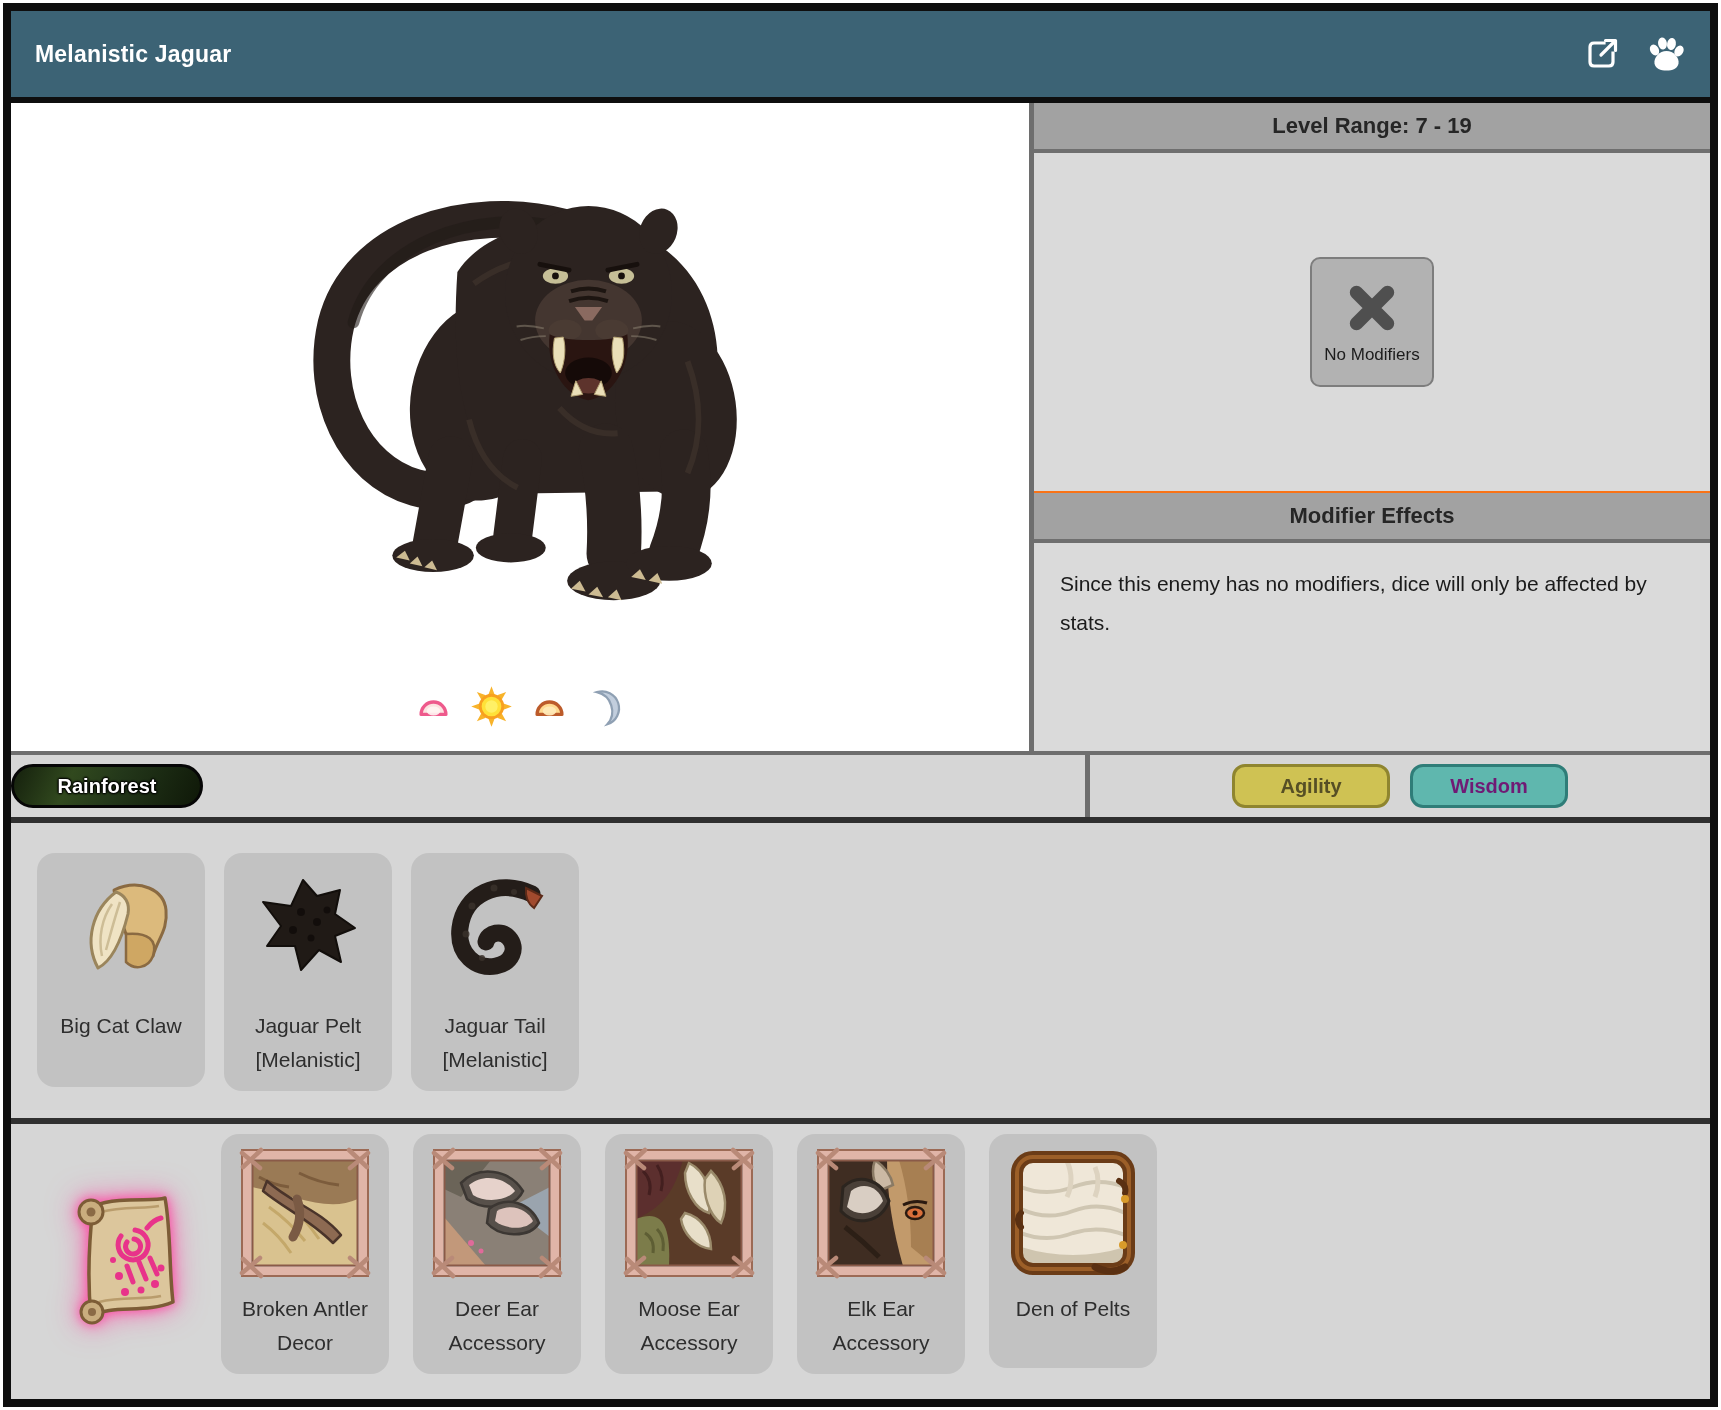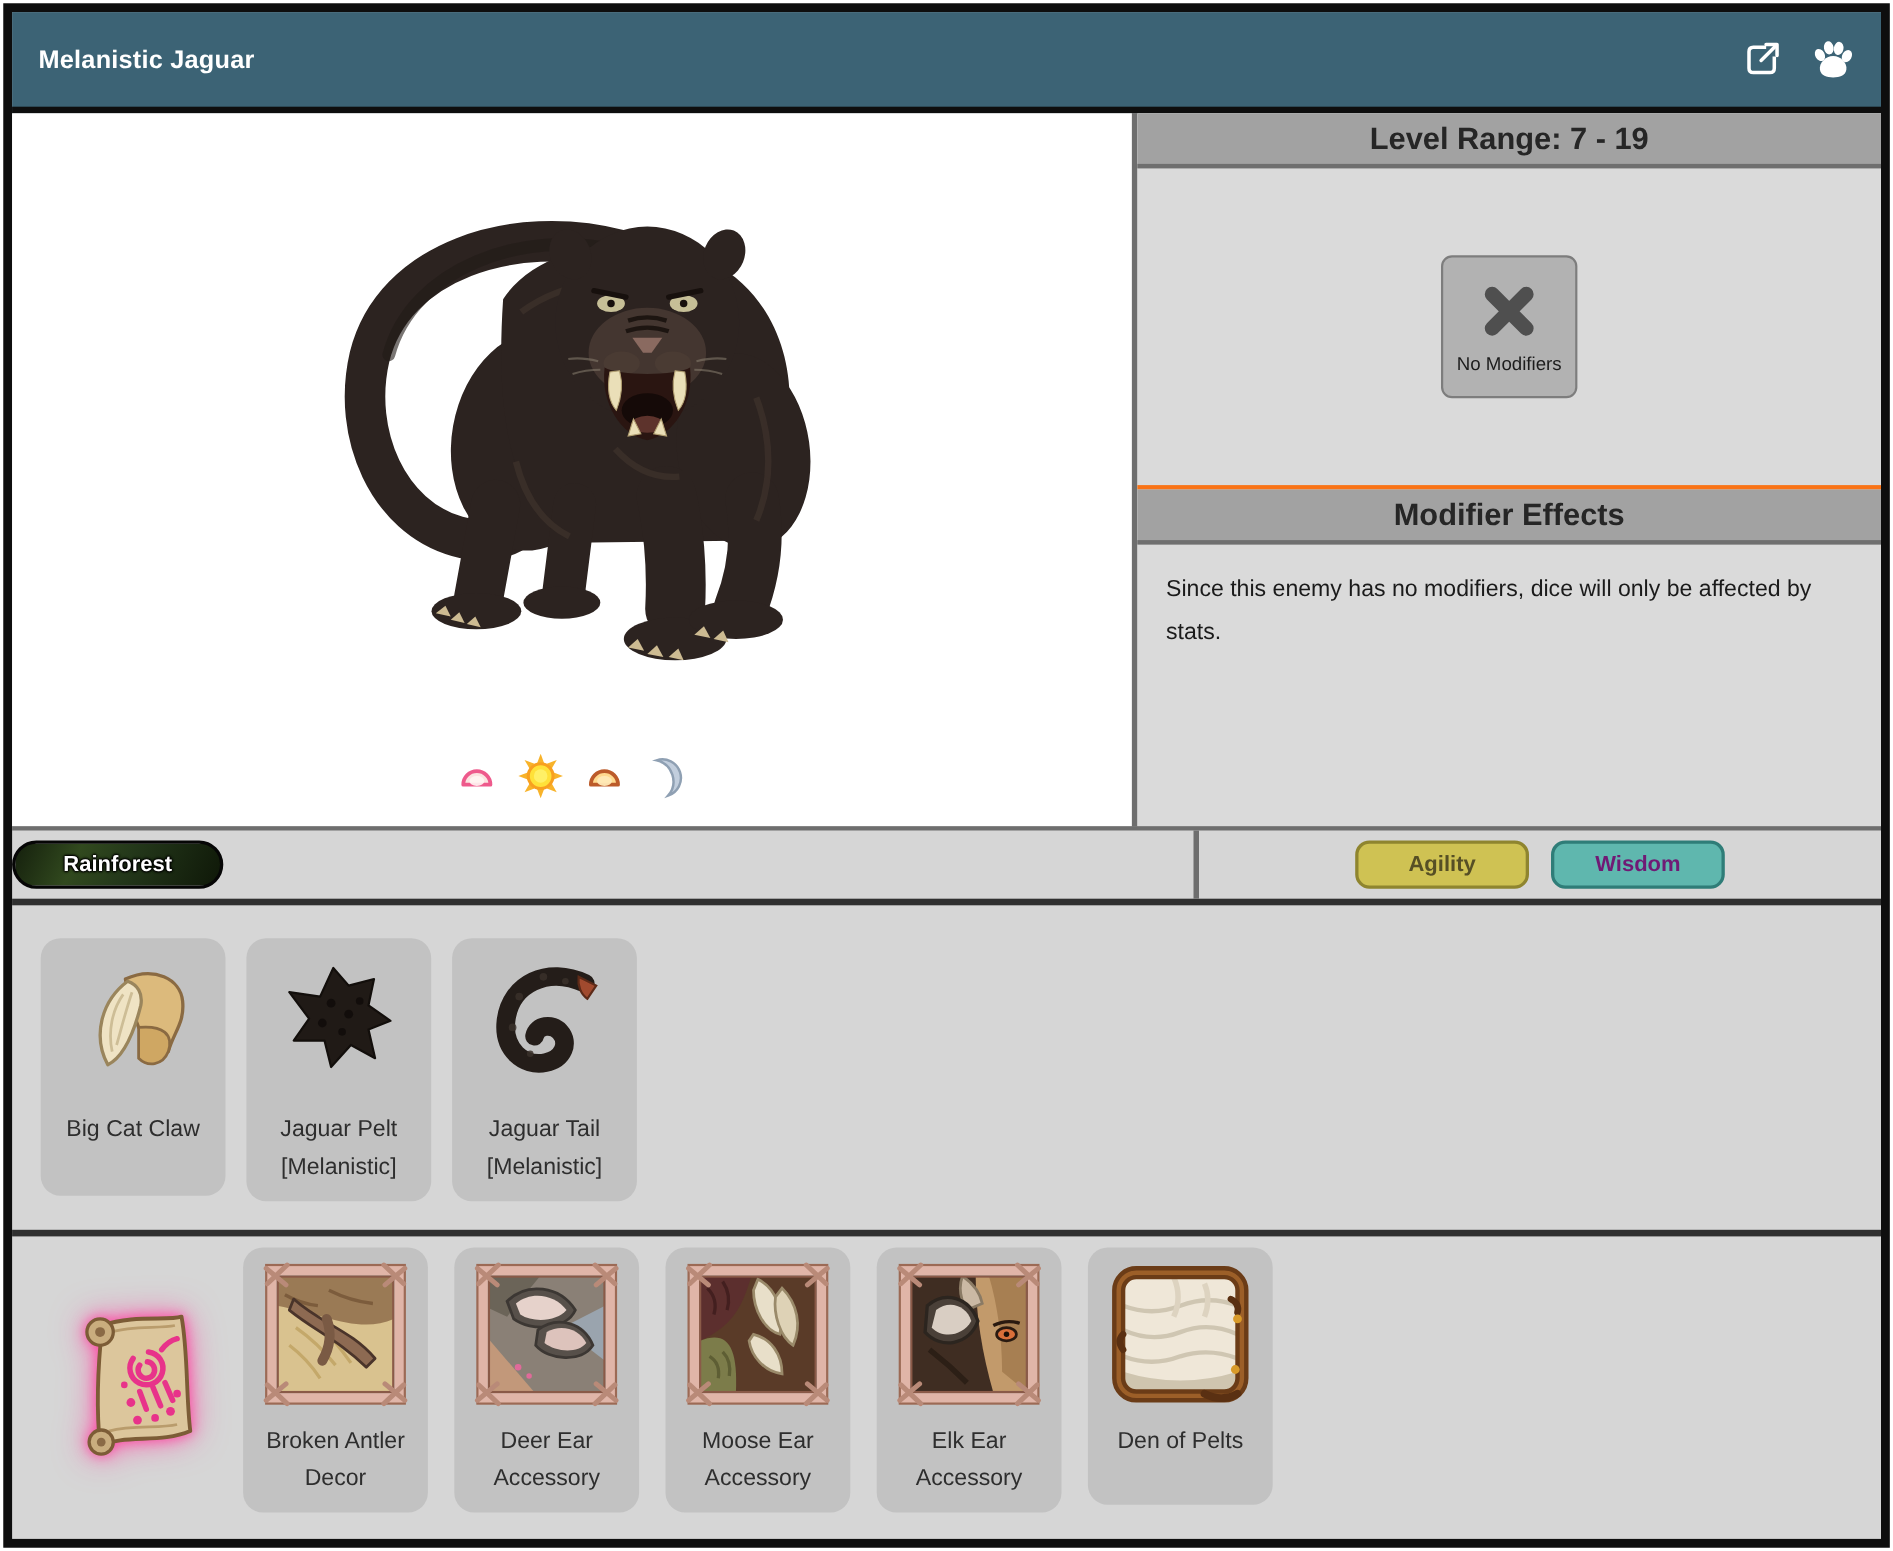--- a/index.html
+++ b/index.html
@@ -18,22 +18,22 @@
   
   .main-row { height:652px; flex:0 0 auto; display:flex; border-bottom:4px solid var(--c-divider_gray,#7b7b7b); }
   .enemy-panel { flex:1 1 auto; background:#fff; display:flex; flex-direction:column; align-items:center; }
   .enemy-art { margin-top:62px; }
   .tod-row { margin-top:auto; margin-bottom:18px; display:flex; gap:13px; align-items:center; }
   .v-divider { width:5px; background:var(--c-divider_gray,#6e6e6e); flex:0 0 auto; }
 
   .info-panel { width:676px; flex:0 0 auto; display:flex; flex-direction:column; background:var(--c-panel_bg,#dadada); }
   .bar { height:50px; flex:0 0 auto; background:var(--c-panel_bar_bg,#a2a2a2);
     border-bottom:4px solid #6f6f6f; display:flex; align-items:center; justify-content:center;
-    font-weight:bold; font-size:28px; color:#262626; }
-  .nomod-area { height:292px; flex:0 0 auto; border-bottom:4px solid #f97316;
+    font-weight:bold; font-size:22px; color:#262626; }
+  .nomod-area { height:340px; flex:0 0 auto; border-bottom:2px solid #f97316;
     display:flex; align-items:center; justify-content:center; }
   .nomod-box { width:124px; height:130px; background:#b2b2b2; border:2px solid #7d7d7d; border-radius:10px;
     display:flex; flex-direction:column; align-items:center; justify-content:center; gap:4px; }
   .nomod-label { font-size:17px; color:#1c1c1c; }
   .effects-text { flex:1 1 auto; padding:22px 26px; font-size:21px; line-height:1.85; color:#1b1b1b; }
 
   
   .biome-row { height:68px; flex:0 0 auto; display:flex; border-bottom:6px solid var(--c-divider_dark,#303030); }
   .biome-cell { flex:1 1 auto; display:flex; align-items:center; justify-content:flex-start; }
   .biome-pill { width:192px; height:44px; border-radius:22px; border:3px solid #060606; cursor:pointer;

